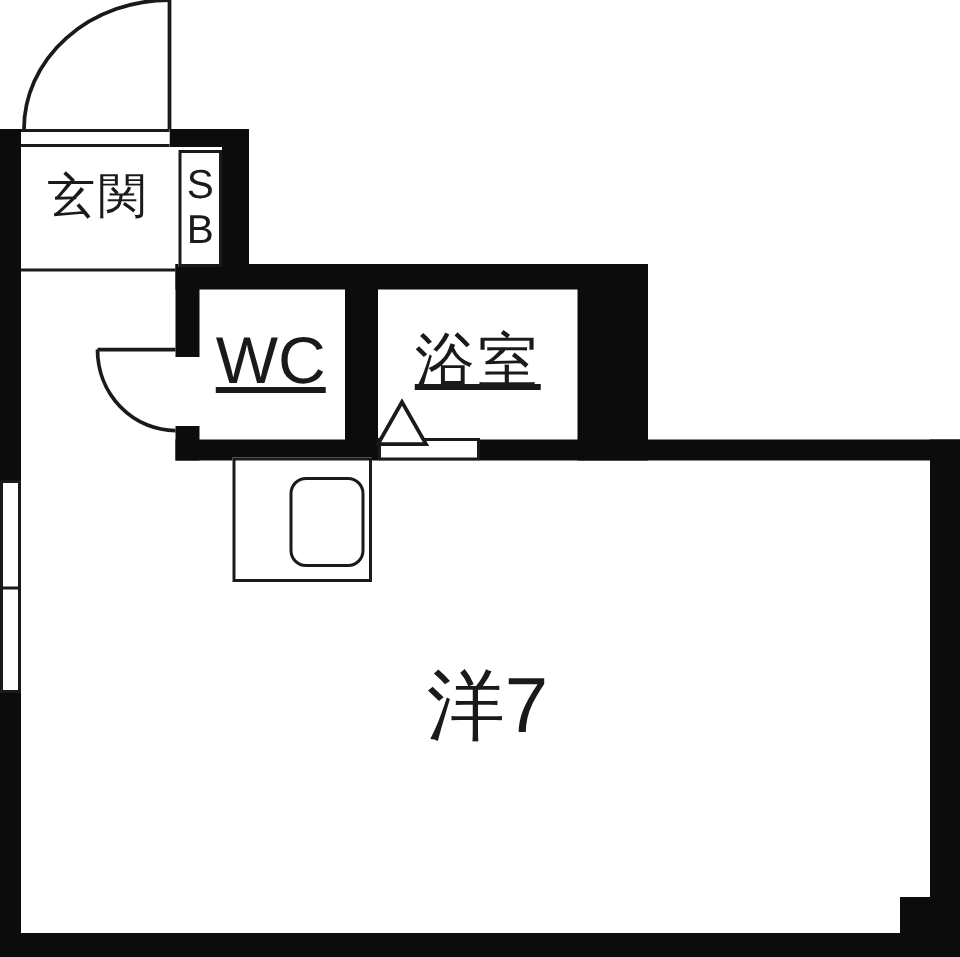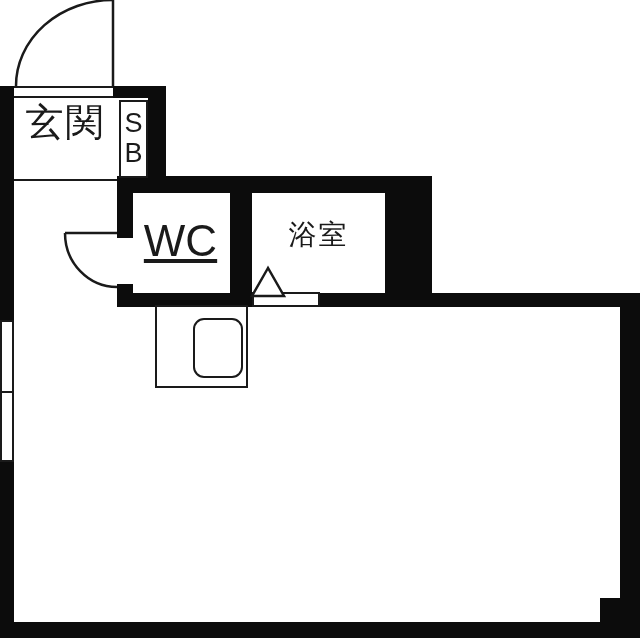--- a/index.html
+++ b/index.html
@@ -33,23 +33,23 @@
     pointer-events: none;
   }
   .label {
     position: absolute;
     z-index: 4;
     color: var(--line, #1a1a1a);
     text-align: center;
     white-space: nowrap;
     line-height: 1;
   }
-  .label-genkan { left: 14px;  top: 103px; width: 103px; font-size: 38px; letter-spacing: 2px; }
+  .label-genkan { left: 14px;  top: 117px; width: 103px; font-size: 32px; letter-spacing: 2px; font-family: Liberation Mono, monospace; }
   .label-wc     { left: 131px; top: 219px; width: 99px;  font-size: 44px; text-decoration: underline; }
-  .label-bath   { left: 252px; top: 221px; width: 133px; font-size: 28px; letter-spacing: 2px; }
+  .label-bath   { left: 252px; top: 221px; width: 133px; font-size: 40px; letter-spacing: 2px; text-decoration: underline; }
   .label-living { left: 245px; top: 445px; width: 160px; font-size: 52px; }
   .shoebox {
     position: absolute;
     left: 119px; top: 100px; width: 29px; height: 78px;
     background: var(--floor, #ffffff);
     border: 2px solid var(--line, #1a1a1a);
     box-sizing: border-box;
     z-index: 2;
     display: flex;
     flex-direction: column;
@@ -150,14 +150,15 @@
       <path d="M 16 86 A 97 86 0 0 1 113 0"></path>
       <line x1="65" y1="233" x2="117" y2="233"></line>
       <path d="M 65 233 A 52 54 0 0 0 117 287"></path>
       <polygon points="268,268 252,296 284,296" fill="#ffffff"></polygon>
     </g>
   </svg>
 
   <div class="label label-genkan">玄関</div>
   <div class="label label-wc">WC</div>
   <div class="label label-bath">浴室</div>
+  <div class="label label-living">洋7</div>
 
 </div>
 
 </body></html>

